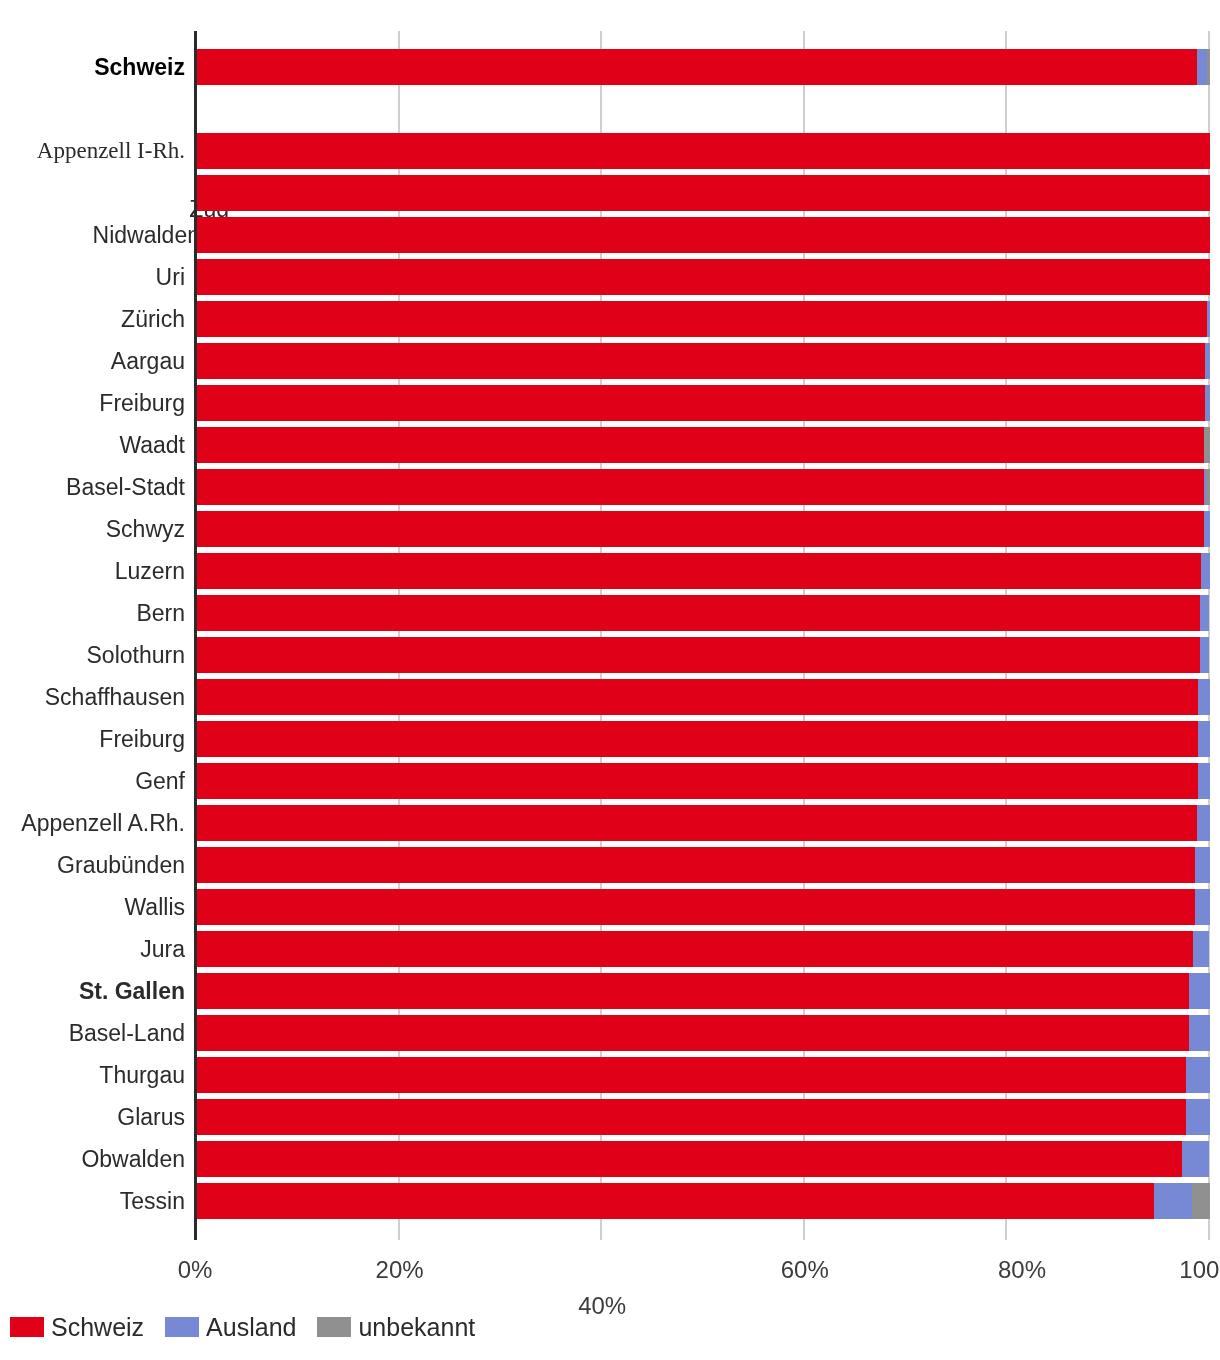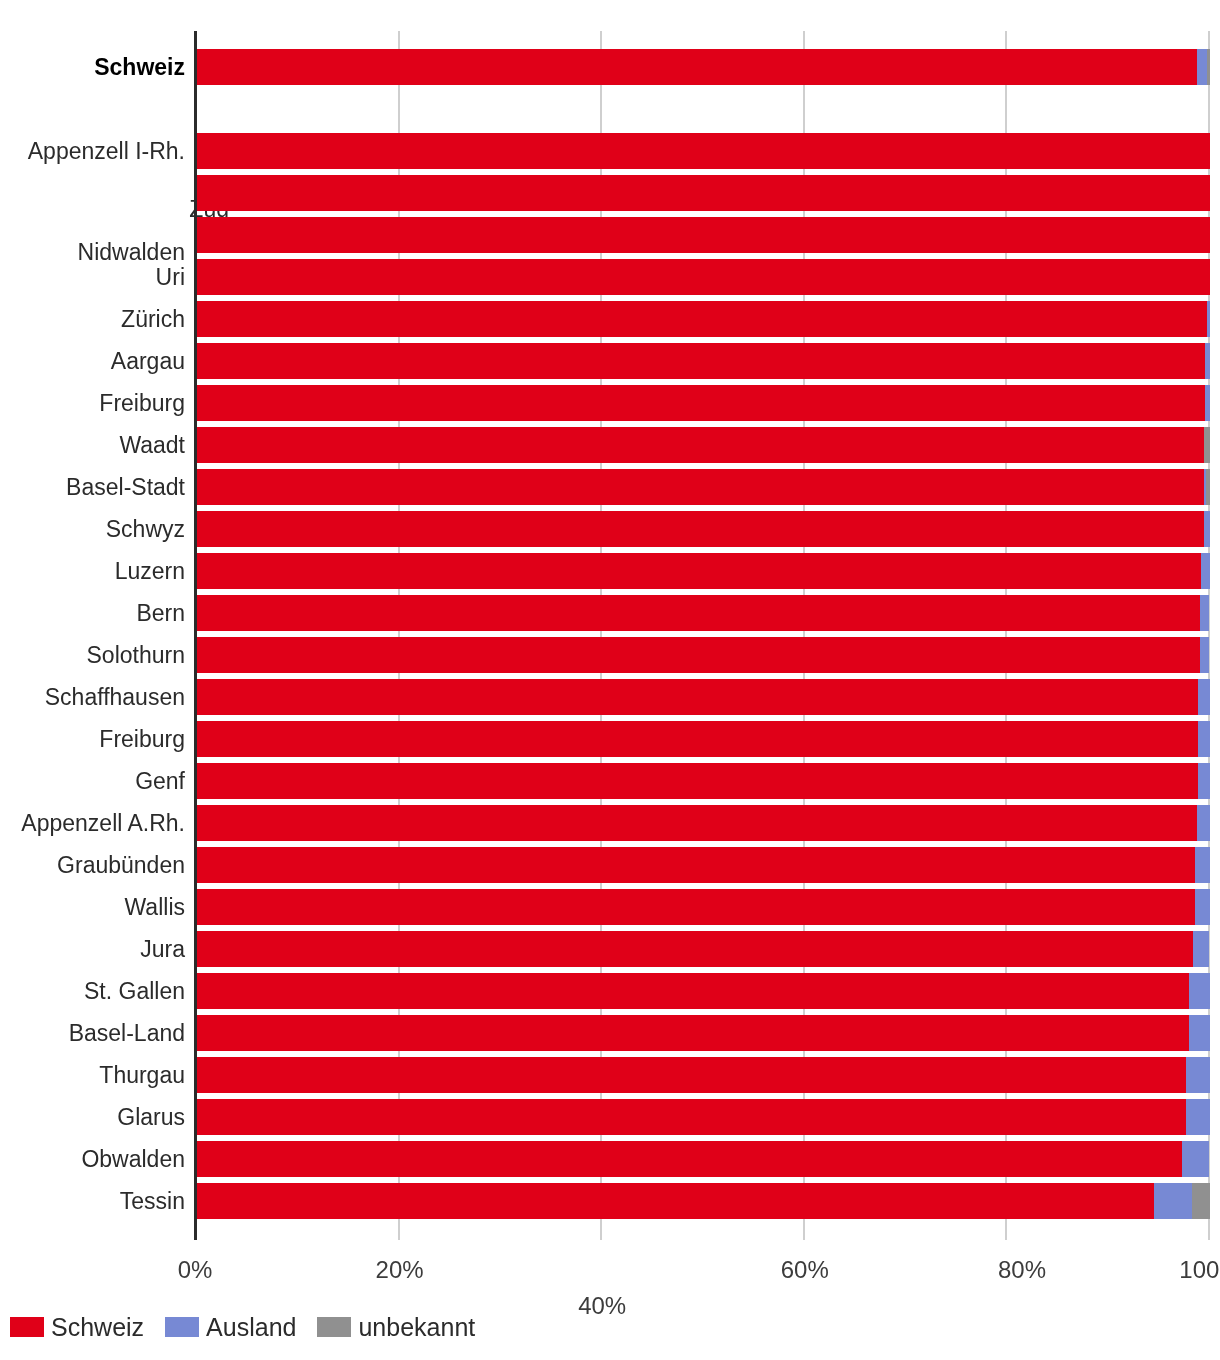--- a/index.html
+++ b/index.html
@@ -42,25 +42,25 @@
       <div class="gridline" style="left: 600px; top: 31px; height: 1209px;"></div>
       <div class="xtick" style="left: 542.2px; top: 1256px; margin-top: 36px;">40%</div>
       <div class="gridline" style="left: 803px; top: 31px; height: 1209px;"></div>
       <div class="xtick" style="left: 744.8px; top: 1256px;">60%</div>
       <div class="gridline" style="left: 1005px; top: 31px; height: 1209px;"></div>
       <div class="xtick" style="left: 962px; top: 1256px;">80%</div>
       <div class="gridline" style="left: 1208px; top: 31px; height: 1209px;"></div>
       <div class="xtick" style="left: 1150px; top: 1256px;">100%</div>
       <div class="ylabel bold" style="top: 53px;">Schweiz</div>
       <div class="bar-row" style="left: 197px; top: 49px; width: 1013px;"><span class="seg" style="width: 999.831px; background: rgb(224, 0, 24);"></span><span class="seg" style="width: 10.13px; background: rgb(119, 137, 212);"></span><span class="seg" style="width: 3.039px; background: rgb(144, 144, 144);"></span></div>
-      <div class="ylabel" style="top: 137px;">Appenzell I-Rh.</div>
+      <div class="ylabel" style="top: 137px; font-family: Liberation Serif, serif;">Appenzell I-Rh.</div>
       <div class="bar-row" style="left: 197px; top: 133px; width: 1013px;"><span class="seg" style="width: 1013px; background: rgb(224, 0, 24);"></span></div>
       <div class="ylabel" style="top: 195px; margin-left: 44px;">Zug</div>
       <div class="bar-row" style="left: 197px; top: 175px; width: 1013px;"><span class="seg" style="width: 1013px; background: rgb(224, 0, 24);"></span></div>
-      <div class="ylabel" style="top: 238px;">Nidwalden</div>
+      <div class="ylabel" style="top: 221px; padding-left: 15px;">Nidwalden</div>
       <div class="bar-row" style="left: 197px; top: 217px; width: 1013px;"><span class="seg" style="width: 1013px; background: rgb(224, 0, 24);"></span></div>
       <div class="ylabel" style="top: 263px;">Uri</div>
       <div class="bar-row" style="left: 197px; top: 259px; width: 1013px;"><span class="seg" style="width: 1013px; background: rgb(224, 0, 24);"></span></div>
       <div class="ylabel" style="top: 305px;">Zürich</div>
       <div class="bar-row" style="left: 197px; top: 301px; width: 1013px;"><span class="seg" style="width: 1009.96px; background: rgb(224, 0, 24);"></span><span class="seg" style="width: 3.039px; background: rgb(119, 137, 212);"></span></div>
       <div class="ylabel" style="top: 347px;">Aargau</div>
       <div class="bar-row" style="left: 197px; top: 343px; width: 1013px;"><span class="seg" style="width: 1007.93px; background: rgb(224, 0, 24);"></span><span class="seg" style="width: 5.065px; background: rgb(119, 137, 212);"></span></div>
       <div class="ylabel" style="top: 389px;">Freiburg</div>
       <div class="bar-row" style="left: 197px; top: 385px; width: 1013px;"><span class="seg" style="width: 1007.93px; background: rgb(224, 0, 24);"></span><span class="seg" style="width: 5.065px; background: rgb(119, 137, 212);"></span></div>
       <div class="ylabel" style="top: 431px;">Waadt</div>
@@ -82,21 +82,21 @@
       <div class="ylabel" style="top: 767px;">Genf</div>
       <div class="bar-row" style="left: 197px; top: 763px; width: 1013px;"><span class="seg" style="width: 1000.84px; background: rgb(224, 0, 24);"></span><span class="seg" style="width: 12.156px; background: rgb(119, 137, 212);"></span></div>
       <div class="ylabel" style="top: 809px;">Appenzell A.Rh.</div>
       <div class="bar-row" style="left: 197px; top: 805px; width: 1013px;"><span class="seg" style="width: 999.831px; background: rgb(224, 0, 24);"></span><span class="seg" style="width: 13.169px; background: rgb(119, 137, 212);"></span></div>
       <div class="ylabel" style="top: 851px;">Graubünden</div>
       <div class="bar-row" style="left: 197px; top: 847px; width: 1013px;"><span class="seg" style="width: 997.805px; background: rgb(224, 0, 24);"></span><span class="seg" style="width: 15.195px; background: rgb(119, 137, 212);"></span></div>
       <div class="ylabel" style="top: 893px;">Wallis</div>
       <div class="bar-row" style="left: 197px; top: 889px; width: 1013px;"><span class="seg" style="width: 997.805px; background: rgb(224, 0, 24);"></span><span class="seg" style="width: 15.195px; background: rgb(119, 137, 212);"></span></div>
       <div class="ylabel" style="top: 935px;">Jura</div>
       <div class="bar-row" style="left: 197px; top: 931px; width: 1013px;"><span class="seg" style="width: 995.779px; background: rgb(224, 0, 24);"></span><span class="seg" style="width: 16.208px; background: rgb(119, 137, 212);"></span></div>
-      <div class="ylabel" style="top: 977px;">St. Gallen</div>
+      <div class="ylabel" style="top: 977px; font-weight: bold;">St. Gallen</div>
       <div class="bar-row" style="left: 197px; top: 973px; width: 1013px;"><span class="seg" style="width: 991.727px; background: rgb(224, 0, 24);"></span><span class="seg" style="width: 21.273px; background: rgb(119, 137, 212);"></span></div>
       <div class="ylabel" style="top: 1019px;">Basel-Land</div>
       <div class="bar-row" style="left: 197px; top: 1015px; width: 1013px;"><span class="seg" style="width: 991.727px; background: rgb(224, 0, 24);"></span><span class="seg" style="width: 21.273px; background: rgb(119, 137, 212);"></span></div>
       <div class="ylabel" style="top: 1061px;">Thurgau</div>
       <div class="bar-row" style="left: 197px; top: 1057px; width: 1013px;"><span class="seg" style="width: 988.688px; background: rgb(224, 0, 24);"></span><span class="seg" style="width: 24.312px; background: rgb(119, 137, 212);"></span></div>
       <div class="ylabel" style="top: 1103px;">Glarus</div>
       <div class="bar-row" style="left: 197px; top: 1099px; width: 1013px;"><span class="seg" style="width: 988.688px; background: rgb(224, 0, 24);"></span><span class="seg" style="width: 24.312px; background: rgb(119, 137, 212);"></span></div>
       <div class="ylabel" style="top: 1145px;">Obwalden</div>
       <div class="bar-row" style="left: 197px; top: 1141px; width: 1013px;"><span class="seg" style="width: 984.636px; background: rgb(224, 0, 24);"></span><span class="seg" style="width: 27.351px; background: rgb(119, 137, 212);"></span></div>
       <div class="ylabel" style="top: 1187px;">Tessin</div>

